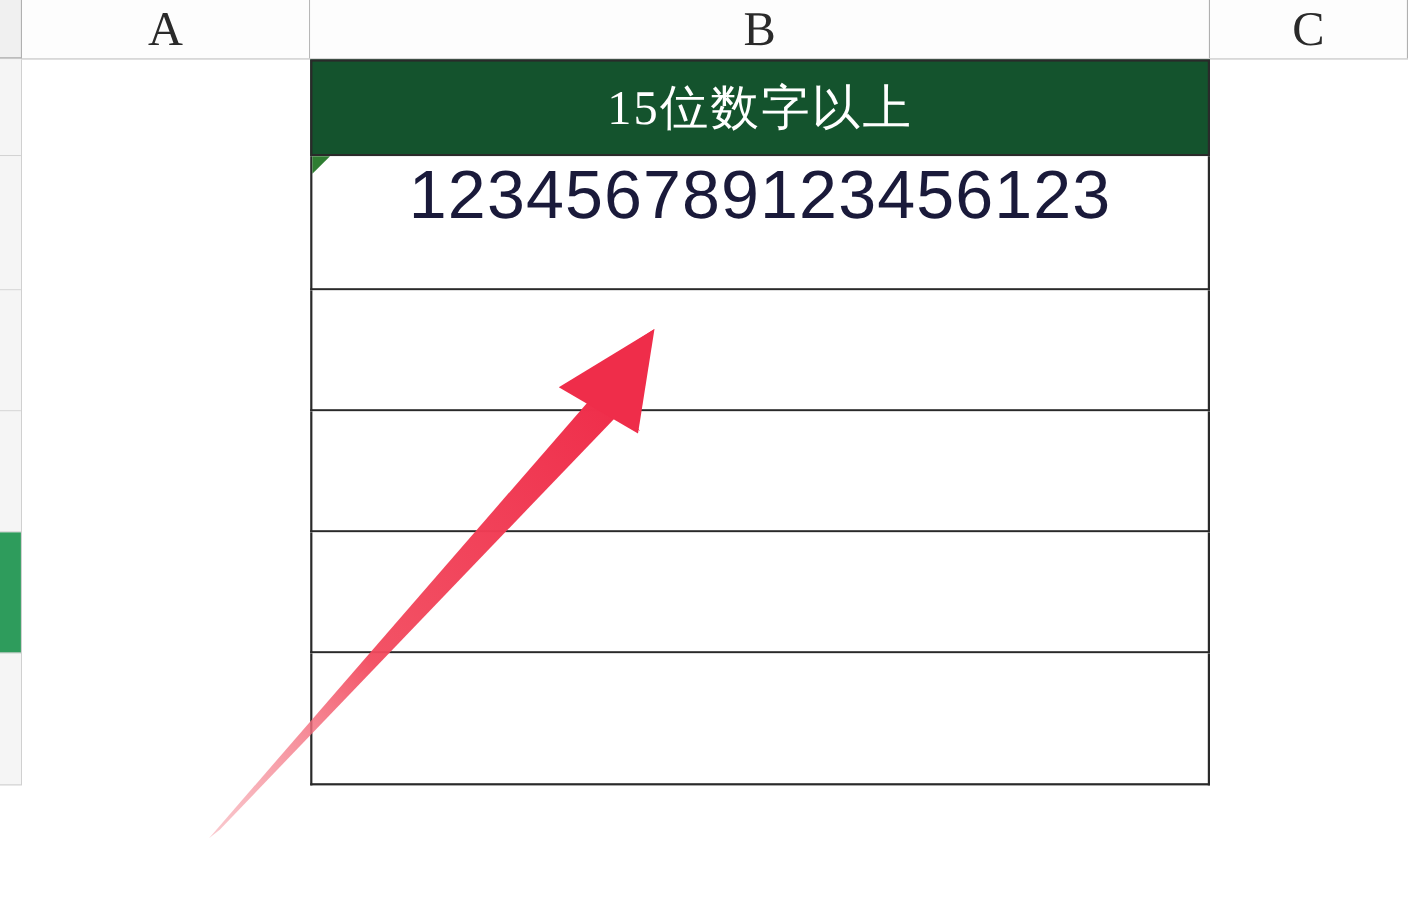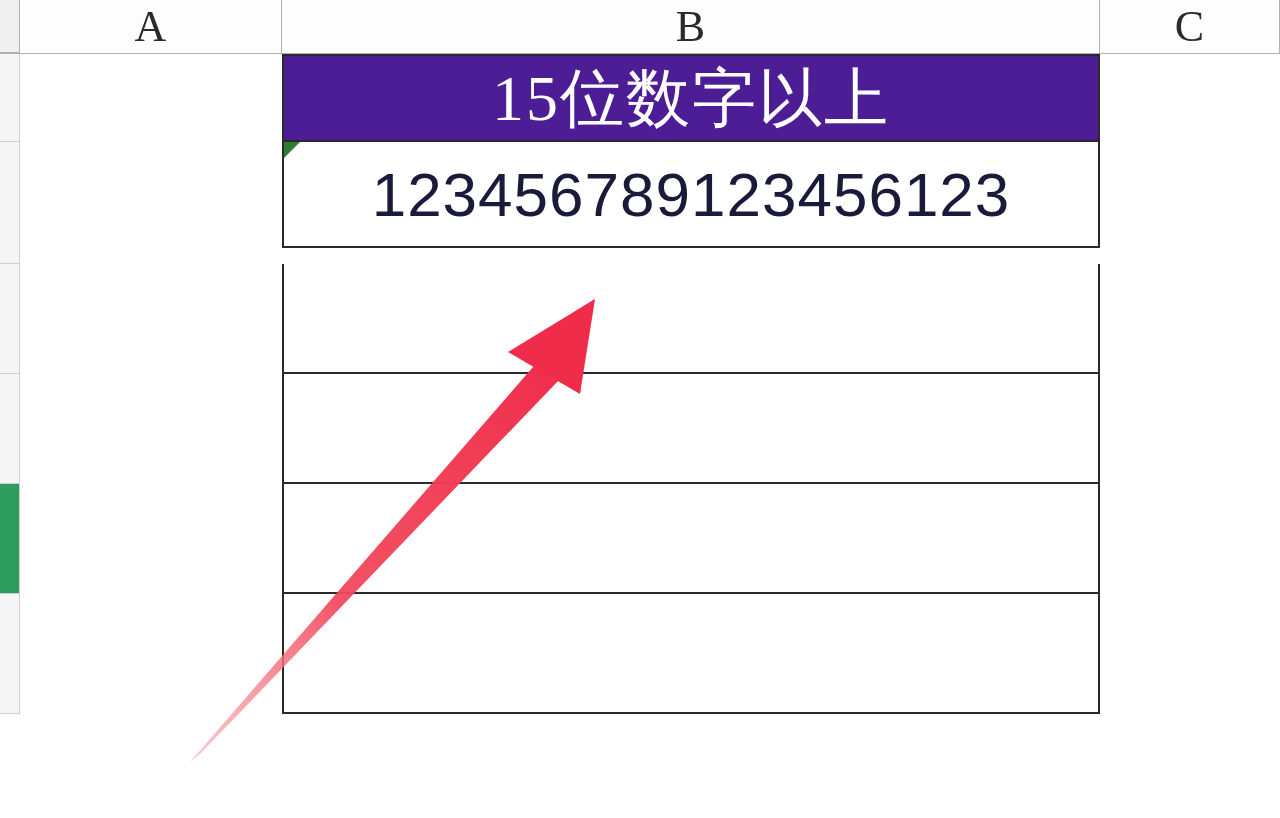--- a/index.html
+++ b/index.html
@@ -81,40 +81,40 @@
     .cell-col-b {
       position: absolute;
       left: 262px;
       width: 818px;
     }
     
     
     .b-header-cell {
       top: 0;
       height: 88px;
-      background: #4c1d95;
+      background: #14532d;
       border: 2px solid #2a2a2a;
       display: flex;
       align-items: center;
       justify-content: center;
       font-family: "SimSun", serif;
-      font-size: 64px;
+      font-size: 44px;
       color: #ffffff;
       letter-spacing: 2px;
     }
     
     .b-data-cell {
       top: 88px;
-      height: 106px;
+      height: 122px;
       background: #ffffff;
       border-left: 2px solid #2a2a2a;
       border-right: 2px solid #2a2a2a;
       border-bottom: 2px solid #2a2a2a;
       display: flex;
-      align-items: center;
+      align-items: flex-start;
       justify-content: center;
       font-family: Arial, sans-serif;
       font-size: 62px;
       font-weight: 400;
       color: #1a1a3a;
       letter-spacing: 1px;
       position: absolute;
     }
     
     .text-indicator {

